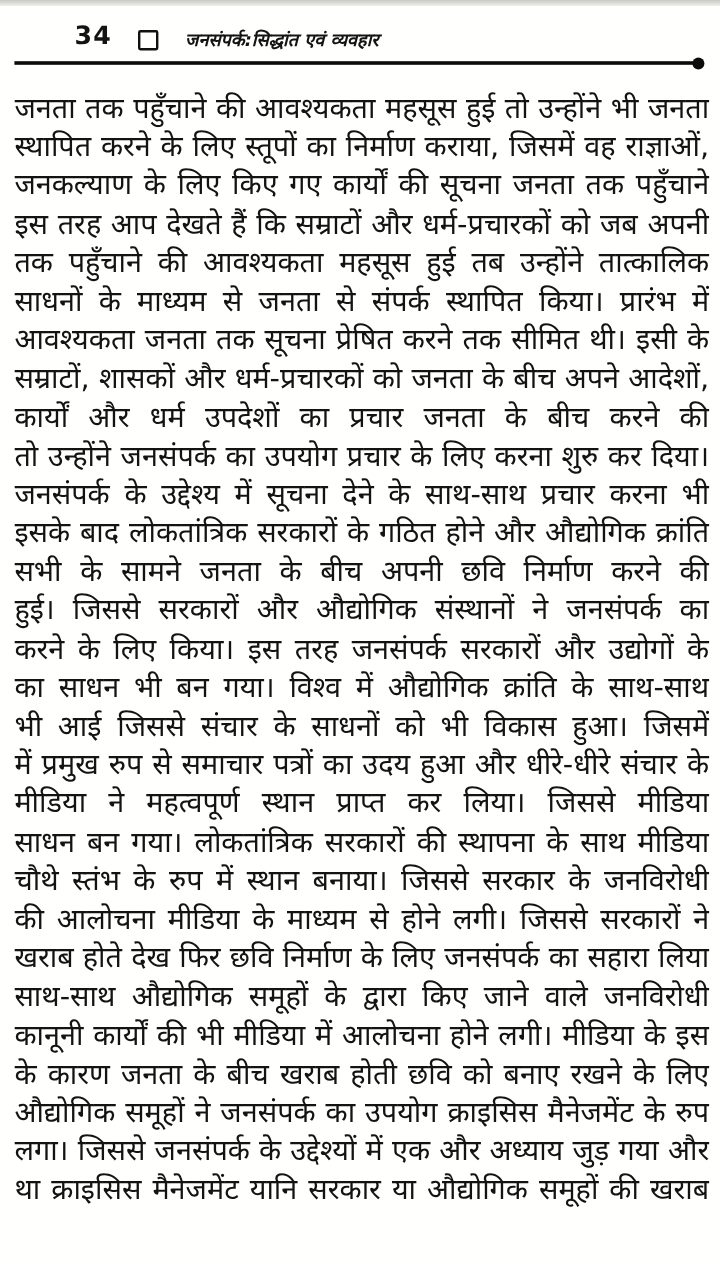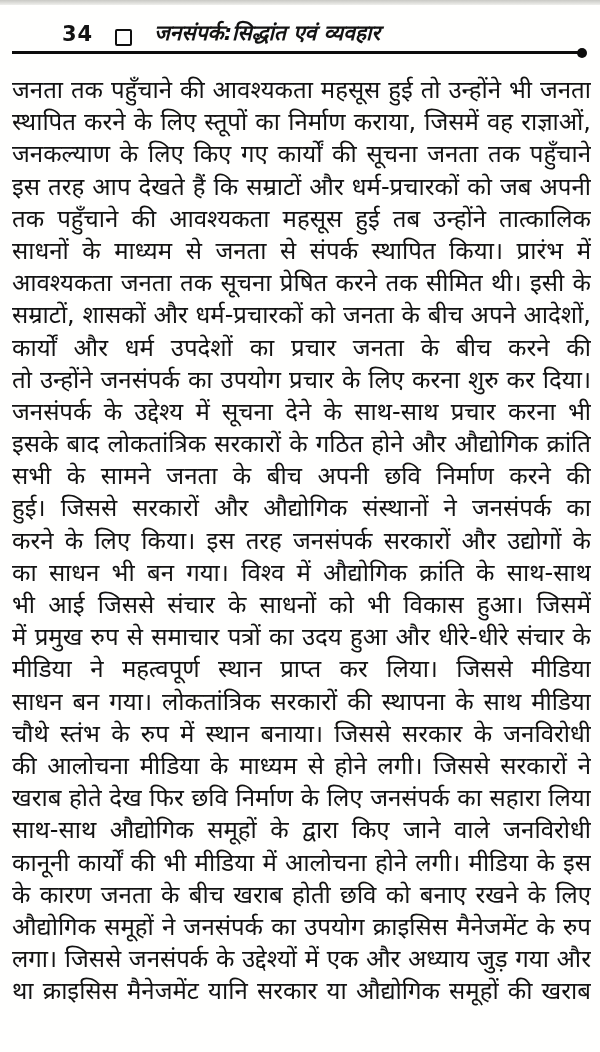--- a/index.html
+++ b/index.html
@@ -42,21 +42,21 @@
     display: inline-block;
     width: 13px;
     height: 13px;
     border: 2.5px solid #101010;
     border-radius: 2px;
     margin: 0 6px;
   }
   .running-title {
     font-style: italic;
     font-weight: bold;
-    font-size: 21px;
+    font-size: 15px;
   }
   .header-rule {
     position: absolute;
     top: 51px;
     left: 12px;
     width: 572px;
     height: 3px;
     background: #0c0c0c;
   }
   .rule-end-dot {

